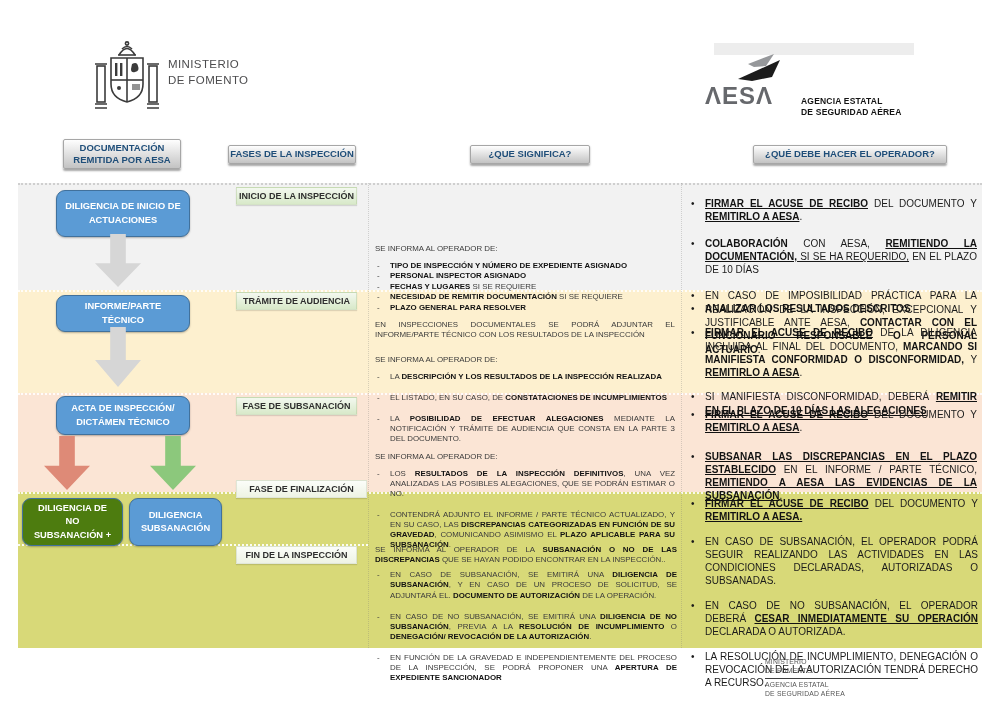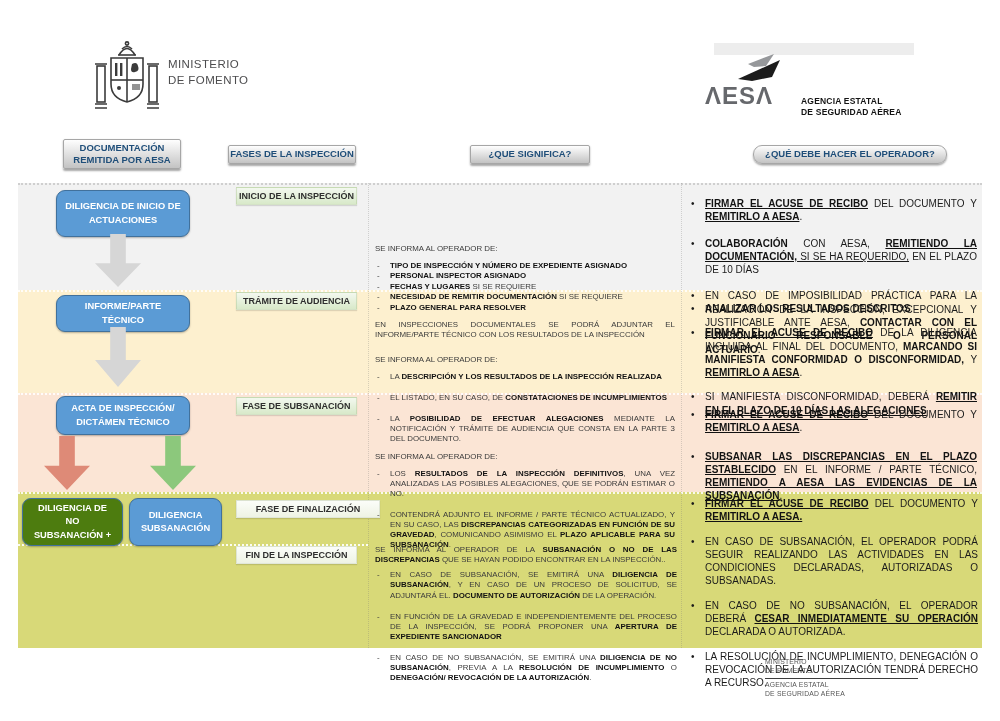--- a/index.html
+++ b/index.html
@@ -107,21 +107,21 @@
   </div>
   <div class="wordmark">ΛESΛ</div>
   <div class="tagline">
     <div>AGENCIA ESTATAL</div>
     <div>DE SEGURIDAD AÉREA</div>
   </div>
 
   <div class="header-box" style="left:63px;top:139px;width:118px;height:30px;padding:1px 4px;">DOCUMENTACIÓN REMITIDA POR AESA</div>
   <div class="header-box" style="left:228px;top:145px;width:128px;height:19px;">FASES DE LA INSPECCIÓN</div>
   <div class="header-box" style="left:470px;top:145px;width:120px;height:19px;">¿QUE SIGNIFICA?</div>
-  <div class="header-box" style="left:753px;top:145px;width:194px;height:19px;border-radius:9px;">¿QUÉ DEBE HACER EL OPERADOR?</div>
+  <div class="header-box" style="left:753px;top:145px;width:194px;height:19px;">¿QUÉ DEBE HACER EL OPERADOR?</div>
 
   <div class="row first" style="top: 183px; height: 107px; background-color: rgb(242, 242, 242);"></div>
   <div class="row" style="top: 290px; height: 103px; background-color: rgb(253, 240, 207);"></div>
   <div class="row" style="top: 393px; height: 99px; background-color: rgb(251, 229, 213);"></div>
   <div class="row" style="top: 492px; height: 156px; background-color: rgb(216, 217, 120);"></div>
 
   <div class="vsep" style="left:368px;top:183px;height:465px;"></div>
   <div class="vsep" style="left:681px;top:183px;height:465px;"></div>
   <div class="hsep" style="left:18px;top:544px;width:350px;"></div>
 
@@ -132,21 +132,21 @@
   <div class="bluebox" style="left: 129px; top: 498px; width: 93px; height: 48px; background-color: rgb(91, 155, 213); border-color: rgb(65, 113, 156);">DILIGENCIA SUBSANACIÓN</div>
 
   <div class="block-arrow" style="left: 95px; top: 234px; width: 46px; height: 53px; background-color: rgb(214, 214, 214);"></div>
   <div class="block-arrow" style="left: 95px; top: 327px; width: 46px; height: 60px; background-color: rgb(214, 214, 214);"></div>
   <div class="block-arrow" style="left: 44px; top: 436px; width: 46px; height: 54px; background-color: rgb(222, 138, 119);"></div>
   <div class="block-arrow" style="left: 150px; top: 436px; width: 46px; height: 54px; background-color: rgb(140, 200, 124);"></div>
 
   <div class="phase" style="left:236px;top:187px;width:121px;height:18px;">INICIO DE LA INSPECCIÓN</div>
   <div class="phase" style="left:236px;top:292px;width:121px;height:18px;">TRÁMITE DE AUDIENCIA</div>
   <div class="phase" style="left:236px;top:397px;width:121px;height:18px;">FASE DE SUBSANACIÓN</div>
-  <div class="phase light" style="left:236px;top:500px;width:144px;height:18px;">FASE DE FINALIZACIÓN</div>
+  <div class="phase light" style="left:236px;top:480px;width:131px;height:18px;">FASE DE FINALIZACIÓN</div>
   <div class="phase light" style="left:236px;top:546px;width:121px;height:18px;">FIN DE LA INSPECCIÓN</div>
 
   <div class="sig" style="left:375px;top:196px;width:300px;">
     <div class="intro"><span>SE INFORMA AL OPERADOR DE:</span></div>
     <div class="bullet dash"><span class="rb">TIPO DE INSPECCIÓN Y NÚMERO DE EXPEDIENTE ASIGNADO</span></div>
     <div class="bullet dash"><span class="rb">PERSONAL INSPECTOR ASIGNADO</span></div>
     <div class="bullet dash"><span class="rb">FECHAS Y LUGARES</span><span> SI SE REQUIERE</span></div>
     <div class="bullet dash"><span class="rb">NECESIDAD DE REMITIR DOCUMENTACIÓN</span><span> SI SE REQUIERE</span></div>
     <div class="bullet dash"><span class="rb">PLAZO GENERAL PARA RESOLVER</span></div>
     <div class="outro"><span>EN INSPECCIONES DOCUMENTALES SE PODRÁ ADJUNTAR EL INFORME/PARTE TÉCNICO CON LOS RESULTADOS DE LA INSPECCIÓN</span></div>
@@ -161,22 +161,22 @@
 
   <div class="sig gap" style="left:375px;top:404px;width:300px;">
     <div class="intro"><span>SE INFORMA AL OPERADOR DE:</span></div>
     <div class="bullet dash"><span>LOS </span><span class="rb">RESULTADOS DE LA INSPECCIÓN DEFINITIVOS</span><span>, UNA VEZ ANALIZADAS LAS POSIBLES ALEGACIONES, QUE SE PODRÁN ESTIMAR O NO.</span></div>
     <div class="bullet dash"><span>CONTENDRÁ ADJUNTO EL INFORME / PARTE TÉCNICO ACTUALIZADO, Y EN SU CASO, LAS </span><span class="rb">DISCREPANCIAS CATEGORIZADAS EN FUNCIÓN DE SU GRAVEDAD</span><span>, COMUNICANDO ASIMISMO EL </span><span class="rb">PLAZO APLICABLE PARA SU SUBSANACIÓN</span><span>.</span></div>
   </div>
 
   <div class="sig gap" style="left:375px;top:497px;width:302px;">
     <div class="intro" style="margin-bottom:6px;"><span>SE INFORMA AL OPERADOR DE LA </span><span class="rb">SUBSANACIÓN O NO DE LAS DISCREPANCIAS</span><span> QUE SE HAYAN PODIDO ENCONTRAR EN LA INSPECCIÓN..</span></div>
     <div class="bullet dash"><span>EN CASO DE SUBSANACIÓN, SE EMITIRÁ UNA </span><span class="rb">DILIGENCIA DE SUBSANACIÓN</span><span>, Y EN CASO DE UN PROCESO DE SOLICITUD, SE ADJUNTARÁ EL. </span><span class="rb">DOCUMENTO DE AUTORIZACIÓN</span><span> DE LA OPERACIÓN.</span></div>
+    <div class="bullet dash"><span>EN CASO DE NO SUBSANACIÓN, SE EMITIRÁ UNA </span><span class="rb">DILIGENCIA DE NO SUBSANACIÓN</span><span>, PREVIA A LA </span><span class="rb">RESOLUCIÓN DE INCUMPLIMIENTO</span><span> O </span><span class="rb">DENEGACIÓN/ REVOCACIÓN DE LA AUTORIZACIÓN</span><span>.</span></div>
     <div class="bullet dash"><span>EN FUNCIÓN DE LA GRAVEDAD E INDEPENDIENTEMENTE DEL PROCESO DE LA INSPECCIÓN, SE PODRÁ PROPONER UNA </span><span class="rb">APERTURA DE EXPEDIENTE SANCIONADOR</span></div>
-    <div class="bullet dash"><span>EN CASO DE NO SUBSANACIÓN, SE EMITIRÁ UNA </span><span class="rb">DILIGENCIA DE NO SUBSANACIÓN</span><span>, PREVIA A LA </span><span class="rb">RESOLUCIÓN DE INCUMPLIMIENTO</span><span> O </span><span class="rb">DENEGACIÓN/ REVOCACIÓN DE LA AUTORIZACIÓN</span><span>.</span></div>
   </div>
 
   <div class="op" style="left:688px;top:197px;width:289px;">
     <div class="bullet dot" style="margin-bottom:13px;"><span class="rb ru">FIRMAR EL ACUSE DE RECIBO</span><span> DEL DOCUMENTO Y </span><span class="rb ru">REMITIRLO A AESA</span><span>.</span></div>
     <div class="bullet dot" style="margin-bottom:13px;"><span class="rb">COLABORACIÓN</span><span> CON AESA, </span><span class="rb ru">REMITIENDO LA DOCUMENTACIÓN,</span><span class="ru"> SI SE HA REQUERIDO,</span><span> EN EL PLAZO DE 10 DÍAS</span></div>
     <div class="bullet dot"><span>EN CASO DE IMPOSIBILIDAD PRÁCTICA PARA LA REALIZACIÓN DE LA INSPECCIÓN, EXCEPCIONAL Y JUSTIFICABLE ANTE AESA, </span><span class="rb">CONTACTAR CON EL FUNCIONARIO RESPONSABLE O PERSONAL ACTUARIO</span><span>.</span></div>
   </div>
 
   <div class="op" style="left:688px;top:302px;width:289px;">
     <div class="bullet dot"><span class="rb">ANALIZAR LOS RESULTADOS DESCRITOS</span></div>

